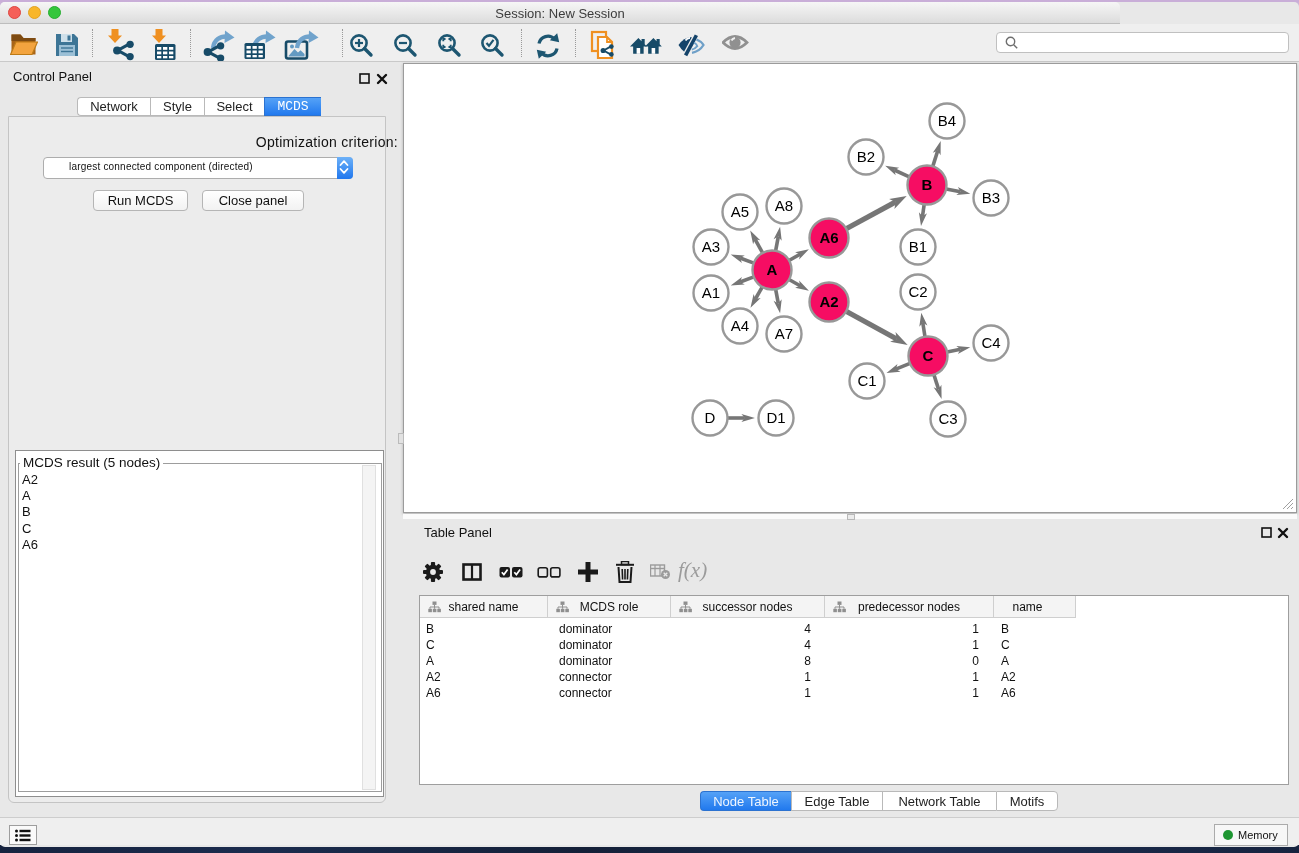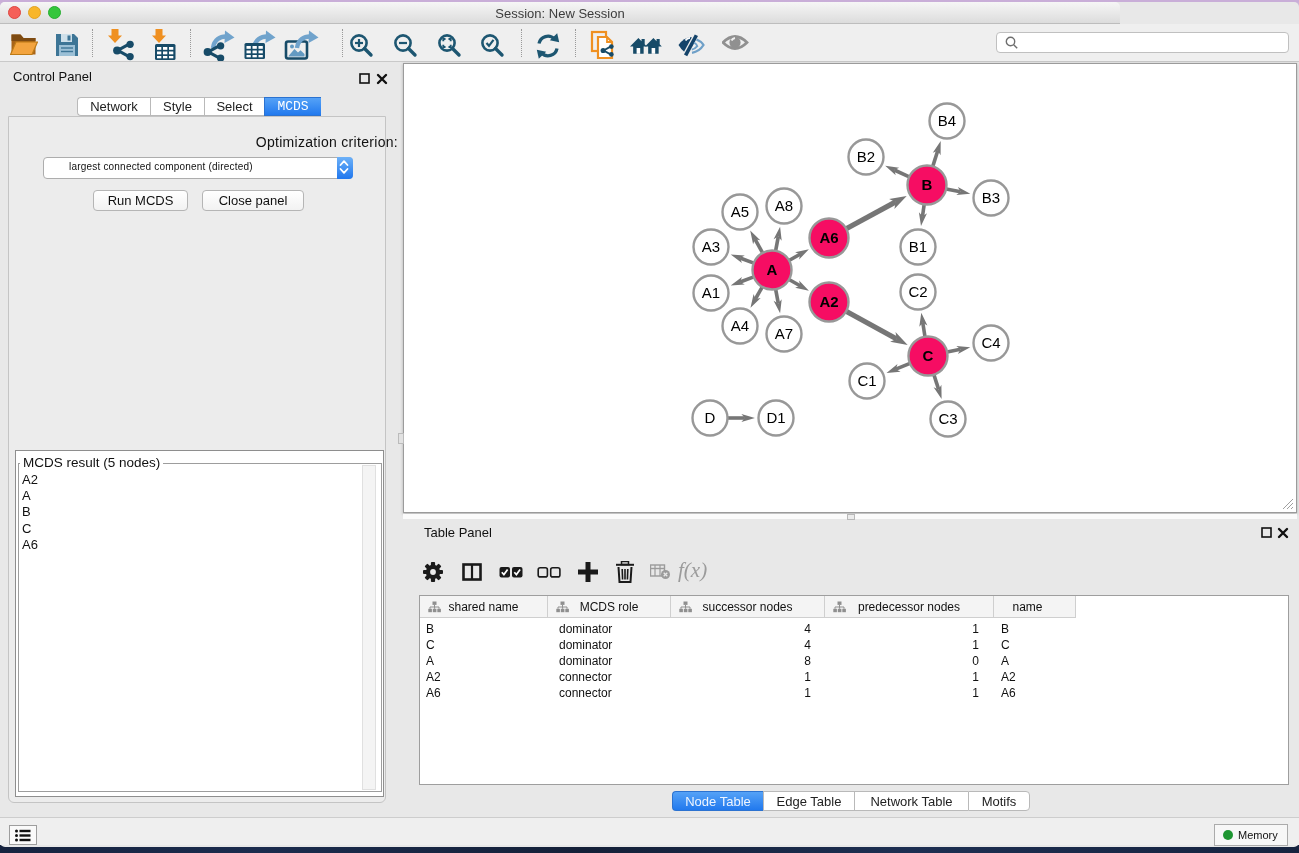--- a/index.html
+++ b/index.html
@@ -447,21 +447,21 @@
     <div class="td" style="left:255px;top:73px;width:136px;text-align:right;">1</div>
     <div class="td" style="left:409px;top:73px;width:150px;text-align:right;">1</div>
     <div class="td" style="left:581px;top:73px;">A2</div>
     <div class="td" style="left:6px;top:89px;">A6</div>
     <div class="td" style="left:139px;top:89px;">connector</div>
     <div class="td" style="left:255px;top:89px;width:136px;text-align:right;">1</div>
     <div class="td" style="left:409px;top:89px;width:150px;text-align:right;">1</div>
     <div class="td" style="left:581px;top:89px;">A6</div>
   </div>
 <div class="abs" id="tp-tabs">
-  <div class="ttab sel" style="width:91px;">Node Table</div>
+  <div class="ttab sel" style="width:91px;margin-left:28px;">Node Table</div>
   <div class="ttab" style="width:91px;">Edge Table</div>
   <div class="ttab" style="width:114px;">Network Table</div>
   <div class="ttab" style="width:62px;">Motifs</div>
 </div>
 
 <div class="abs" id="statusbar">
   <div id="sb-listbtn">
       <svg width="16" height="13" viewBox="0 0 16 13" style="position:absolute;left:5px;top:3px;">
         <circle cx="1.5" cy="2" r="1.5" fill="#111"></circle>
         <circle cx="1.5" cy="6.5" r="1.5" fill="#111"></circle>

